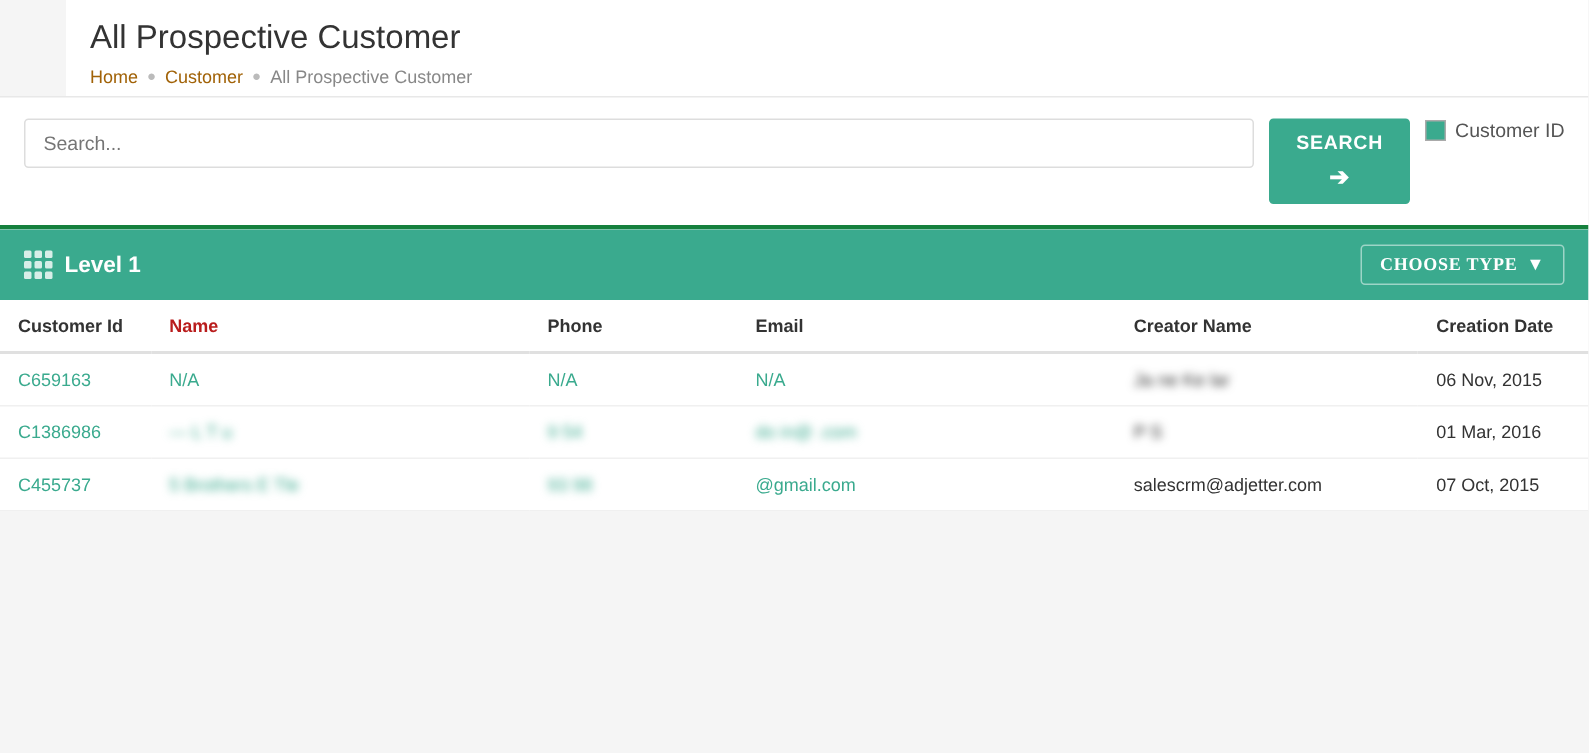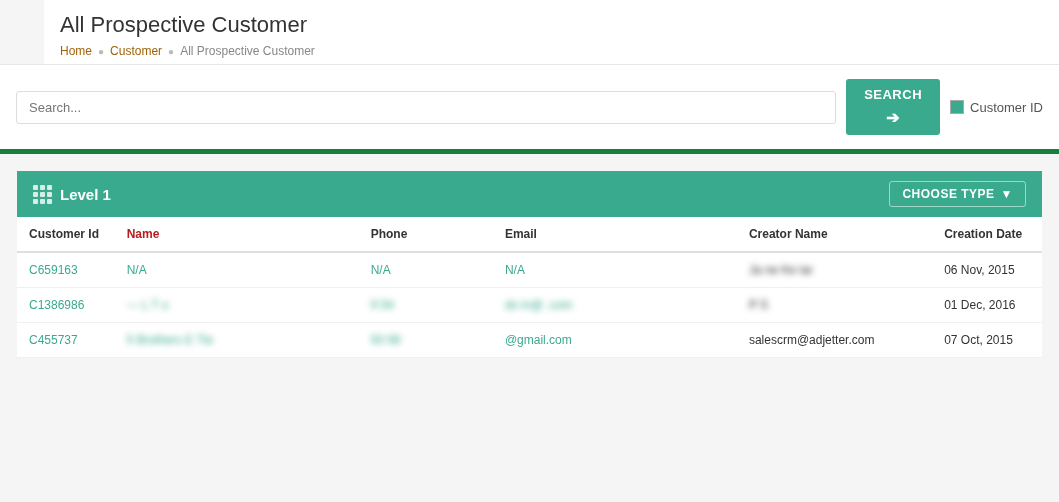--- a/index.html
+++ b/index.html
@@ -4,33 +4,33 @@
   <style>
     * { box-sizing: border-box; margin: 0; padding: 0; }
     body { font-family: Arial, sans-serif; font-size: 13px; color: #333; background: #f5f5f5; }
 
     .page-header { padding: 12px 16px 6px 16px; background: #fff; margin-left: 44px; }
     .page-title { font-size: 22px; font-weight: 400; color: #333; margin-bottom: 6px; }
     .breadcrumb { display: flex; align-items: center; gap: 6px; font-size: 12px; color: #888; }
     .breadcrumb a { color: #a16207; text-decoration: none; }
     .breadcrumb-sep { color: #bbb; font-size: 10px; }
 
-    .search-bar { background: #fff; padding: 14px 16px; display: flex; align-items: center; gap: 10px; border-top: 1px solid #e8e8e8; border-bottom: 5px solid #15803d; }
+    .search-bar { background: #fff; padding: 14px 16px; display: flex; align-items: flex-start; gap: 10px; border-top: 1px solid #e8e8e8; border-bottom: 3px solid #15803d; }
     .search-input { flex: 1; border: 1px solid #ddd; border-radius: 3px; padding: 8px 12px; font-size: 13px; color: #999; outline: none; }
     .search-btn { background: #3aaa8e; color: #fff; border: none; border-radius: 3px; padding: 8px 18px; font-size: 13px; font-weight: bold; cursor: pointer; display: flex; align-items: center; gap: 6px; letter-spacing: 0.5px; flex-direction: column; }
     .search-arrow { font-size: 16px; }
     .customer-id-toggle { display: flex; align-items: center; gap: 6px; font-size: 13px; color: #555; cursor: pointer; white-space: nowrap; }
     .checkbox { width: 14px; height: 14px; border: 1px solid #aaa; background: #3aaa8e; display: inline-block; }
 
-    .table-section { background: #fff; margin: 17px; }
+    .table-section { background: #fff; margin: 0; }
     .table-header-bar { background: #3aaa8e; color: #fff; padding: 10px 16px; display: flex; align-items: center; justify-content: space-between; }
     .level-title { display: flex; align-items: center; gap: 8px; font-size: 15px; font-weight: bold; }
     .grid-icon { display: inline-grid; grid-template-columns: repeat(3,5px); gap: 2px; }
     .grid-dot { width: 5px; height: 5px; background: rgba(255,255,255,0.8); border-radius: 1px; }
-    .choose-type-btn { background: transparent; color: #fff; border: 1px solid rgba(255,255,255,0.5); border-radius: 3px; padding: 5px 12px; font-size: 12px; font-weight: bold; cursor: pointer; display: flex; align-items: center; gap: 6px; letter-spacing: 0.5px; }
+    .choose-type-btn { background: transparent; color: #fff; border: 1px solid rgba(255,255,255,0.5); border-radius: 3px; padding: 5px 12px; font-size: 12px; font-weight: bold; cursor: pointer; display: flex; align-items: center; gap: 6px; letter-spacing: 0.5px; font-family: Liberation Serif, serif; }
 
     .data-table { width: 100%; border-collapse: collapse; }
     .data-table th { background: #fff; color: #333; font-weight: bold; padding: 10px 12px; text-align: left; border-bottom: 2px solid #e0e0e0; font-size: 12px; vertical-align: top; }
     .data-table th.orange { color: #b91c1c; }
     .data-table td { padding: 10px 12px; border-bottom: 1px solid #f0f0f0; vertical-align: top; font-size: 12px; }
     .customer-id-cell { color: #3aaa8e; font-weight: 500; }
     .na-cell { color: #3aaa8e; }
     .email-cell { color: #3aaa8e; }
     .partial { color: #3aaa8e; }
 
@@ -108,21 +108,21 @@
           <td class="na-cell">N/A</td>
           <td style="filter: blur(3px);">Ja  ne Ke  lar</td>
           <td>06 Nov, 2015</td>
         </tr>
         <tr>
           <td class="customer-id-cell">C1386986</td>
           <td class="partial" style="filter: blur(3px);">— L T        u</td>
           <td class="partial" style="filter: blur(3px);">9      54</td>
           <td class="email-cell" style="filter: blur(3px);">do  in@       .com</td>
           <td style="filter: blur(3px);">P    S</td>
-          <td>01 Dec, 2016</td>
+          <td>01 Mar, 2016</td>
         </tr>
         <tr>
           <td class="customer-id-cell">C455737</td>
           <td class="partial" style="filter: blur(3px);">5 Brothers E   Tle</td>
           <td class="partial" style="filter: blur(3px);">93     98</td>
           <td class="email-cell">    @gmail.com</td>
           <td>salescrm@adjetter.com</td>
           <td>07 Oct, 2015</td>
         </tr>
       </tbody>

